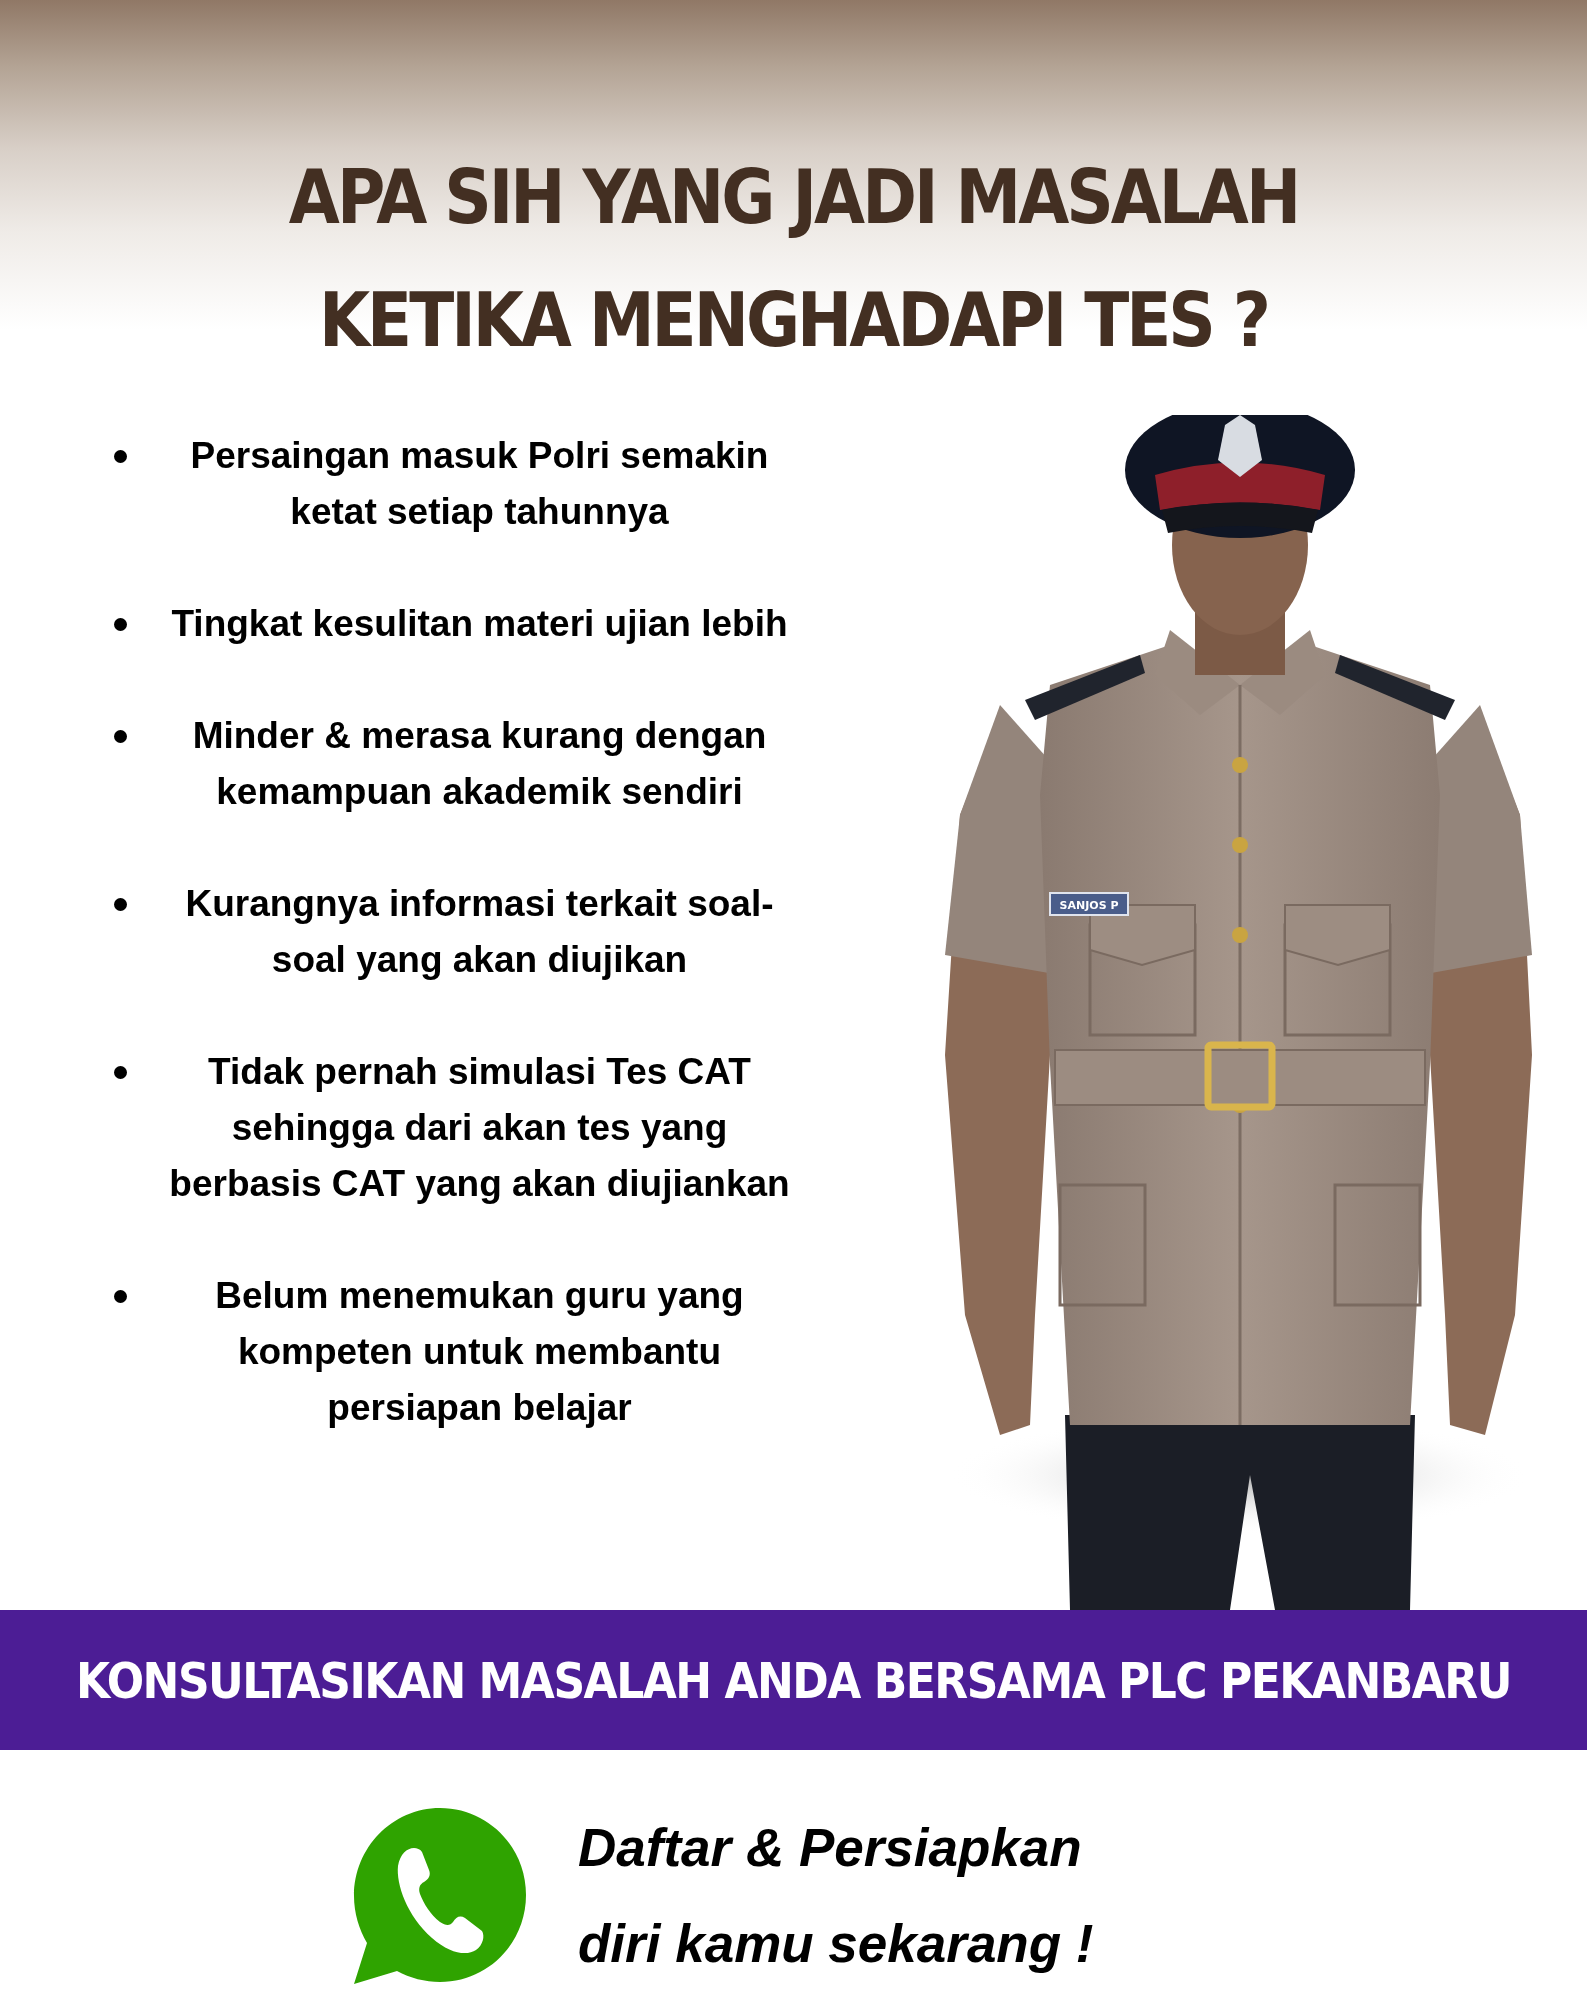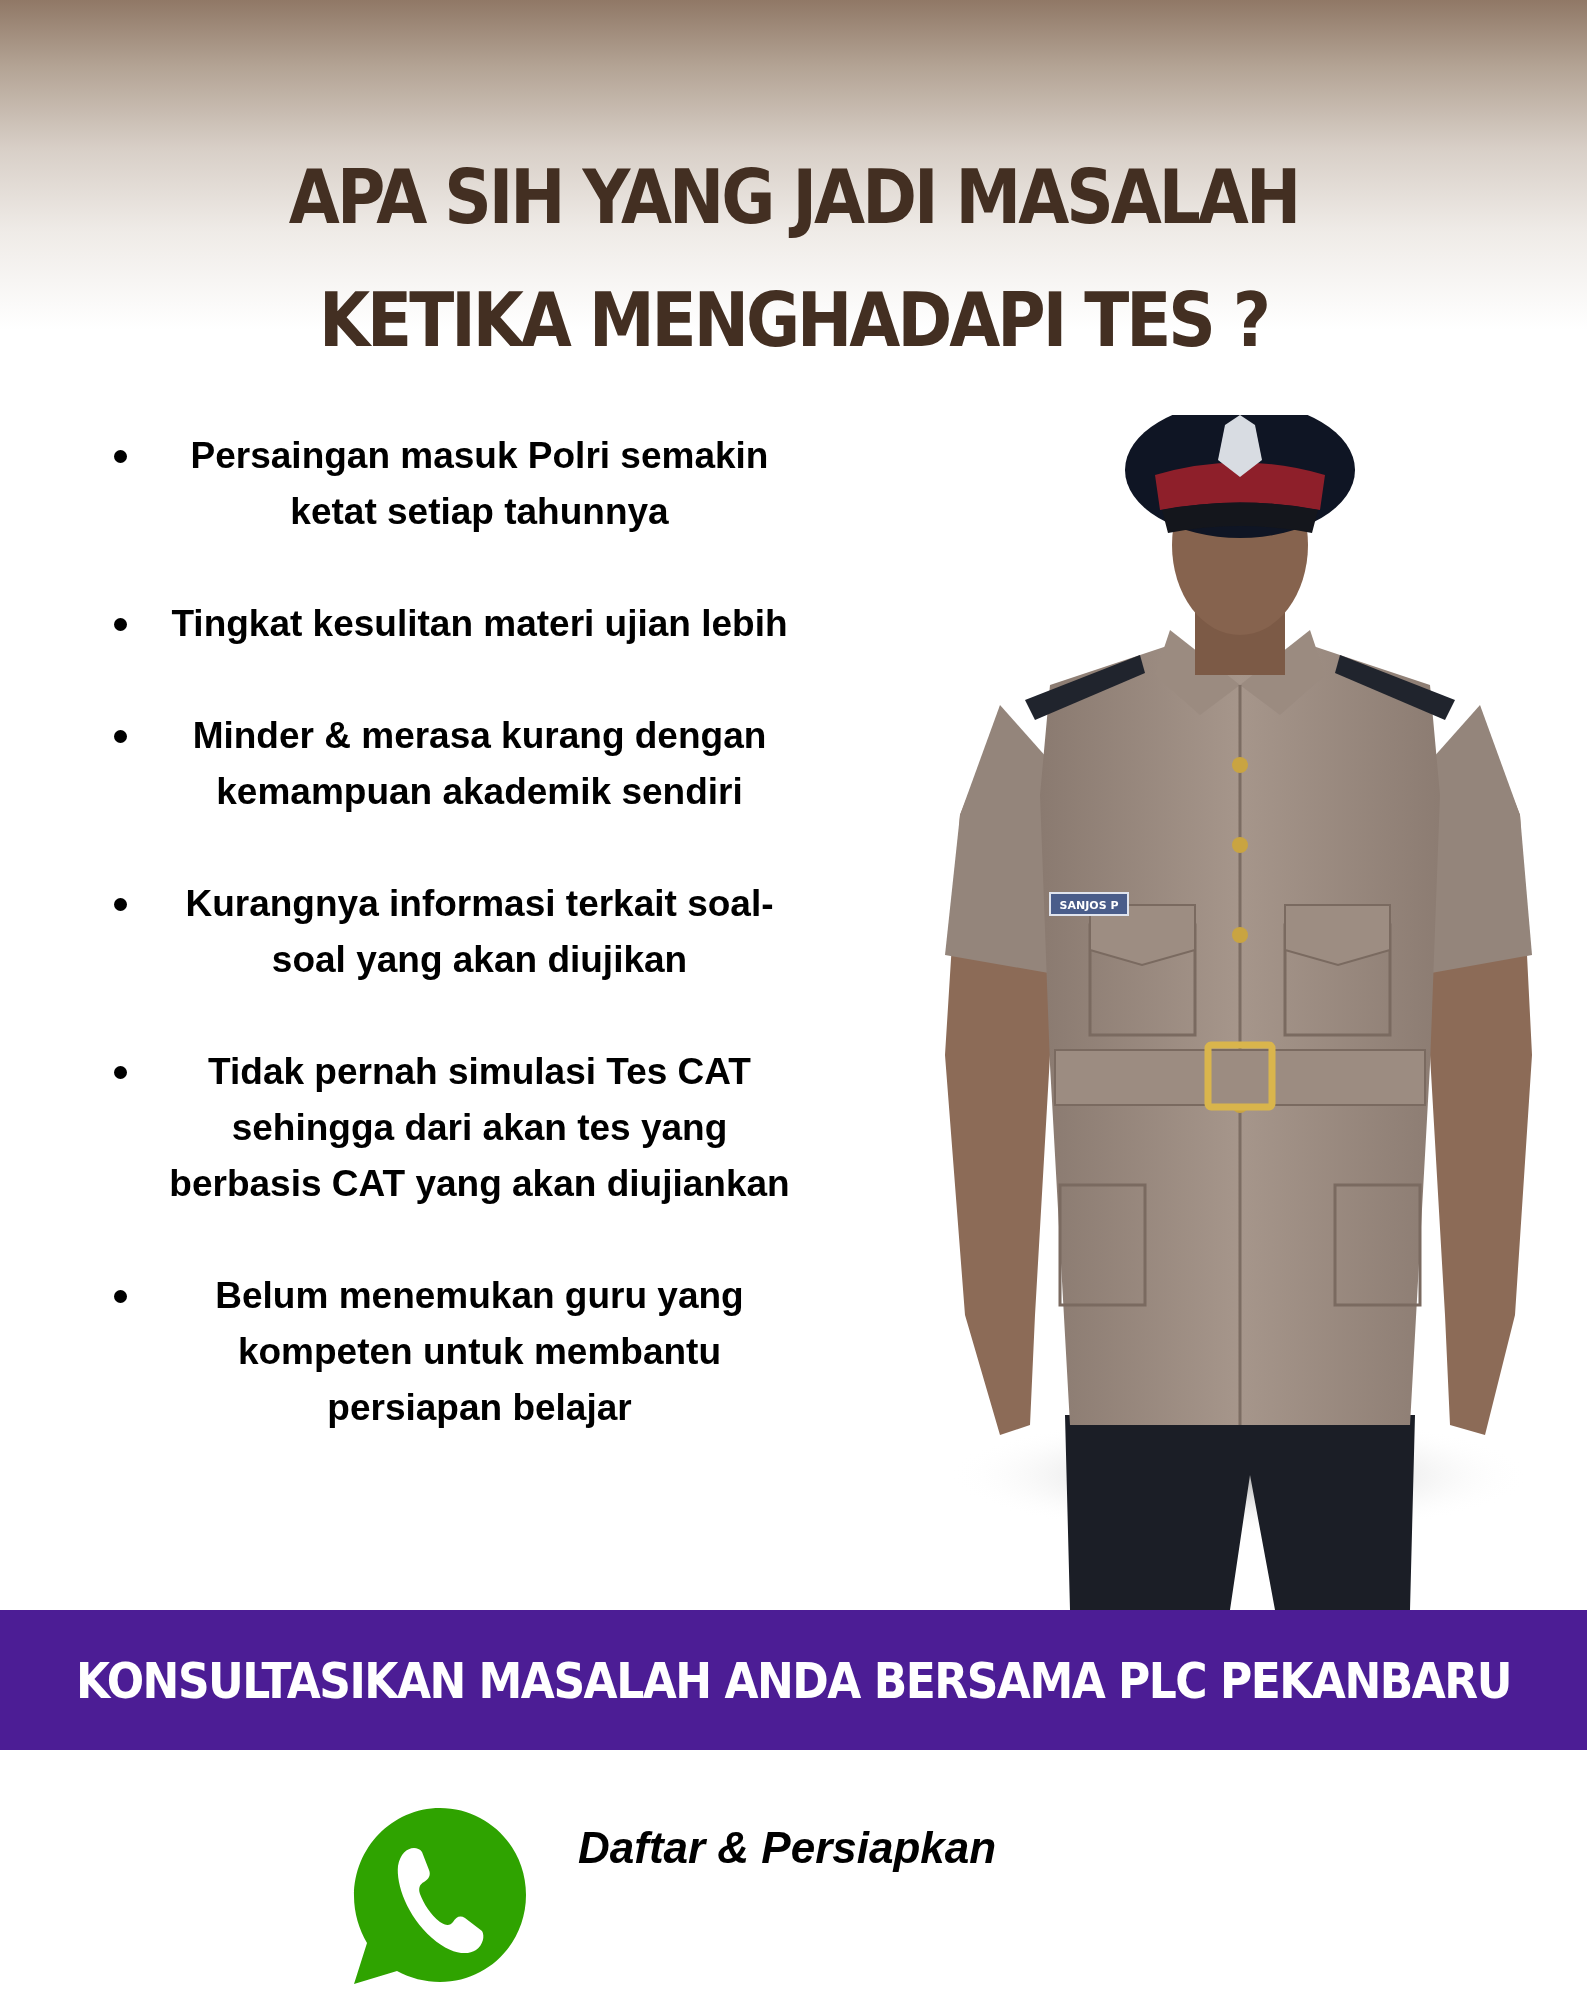--- a/index.html
+++ b/index.html
@@ -40,21 +40,21 @@
   }
   .banner-text {
     color: #ffffff; font-family: "DejaVu Sans", sans-serif; font-weight: bold;
     font-size: 44px; letter-spacing: -1.5px; white-space: nowrap;
     transform: scaleY(1.12);
   }
   .wa-icon { position: absolute; left: 352px; top: 1806px; width: 176px; height: 180px; }
   .cta {
     position: absolute; left: 578px; top: 1800px; color: #000;
     font-family: "Liberation Sans", sans-serif; font-weight: bold; font-style: italic;
-    font-size: 44px; line-height: 96px; white-space: nowrap;
+    font-size: 53px; line-height: 96px; white-space: nowrap;
   }
 </style>
 </head>
 <body>
 
 <div class="top-gradient"></div>
 
 <div class="title">
   <div>APA SIH YANG JADI MASALAH</div>
   <div>KETIKA MENGHADAPI TES ?</div>
@@ -157,13 +157,14 @@
   <div class="banner-text">KONSULTASIKAN MASALAH ANDA BERSAMA PLC PEKANBARU</div>
 </div>
 
 <svg class="wa-icon" viewBox="0 0 176 180" xmlns="http://www.w3.org/2000/svg">
   <path d="M88 2 C40 2 2 42 2 90 C2 107 7 123 15 137 L2 178 L45 165 C58 172 73 176 88 176 C136 176 174 137 174 89 C174 41 136 2 88 2 Z" fill="#2fa300"></path>
   <path d="M62 42 C55 42 48 48 46 60 C44 78 55 110 80 132 C98 148 115 150 124 144 C131 139 133 130 130 125 L113 112 C108 109 104 111 101 116 C98 120 94 120 88 116 C78 108 72 98 68 88 C66 82 68 78 72 76 C77 73 79 69 77 64 L70 46 C68 43 65 42 62 42 Z" fill="#ffffff"></path>
 </svg>
 
 <div class="cta">
   <div>Daftar &amp; Persiapkan</div>
+  <div>diri kamu sekarang !</div>
 </div>
 
 </body></html>

